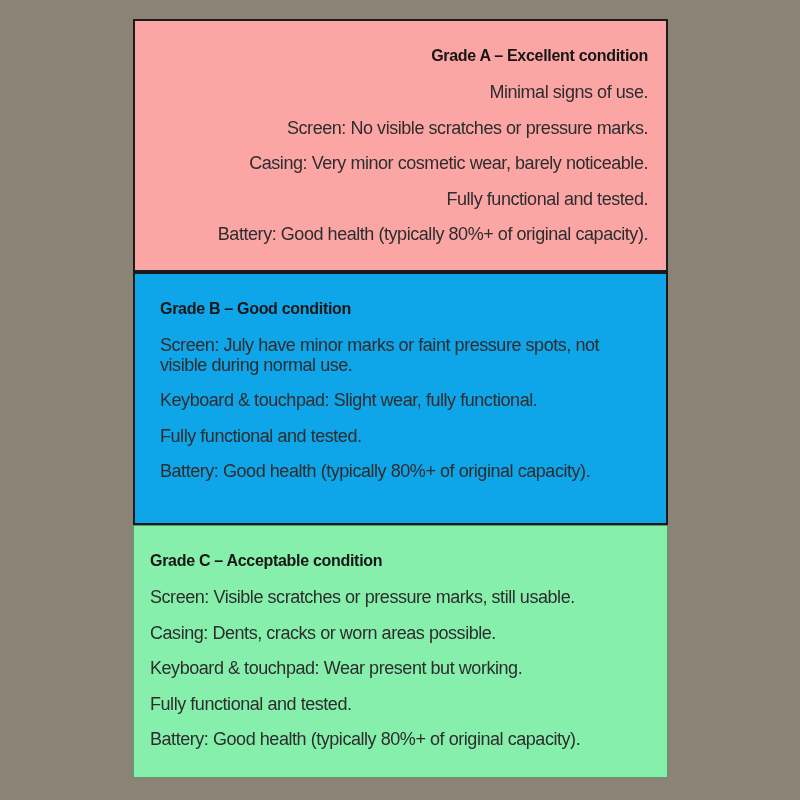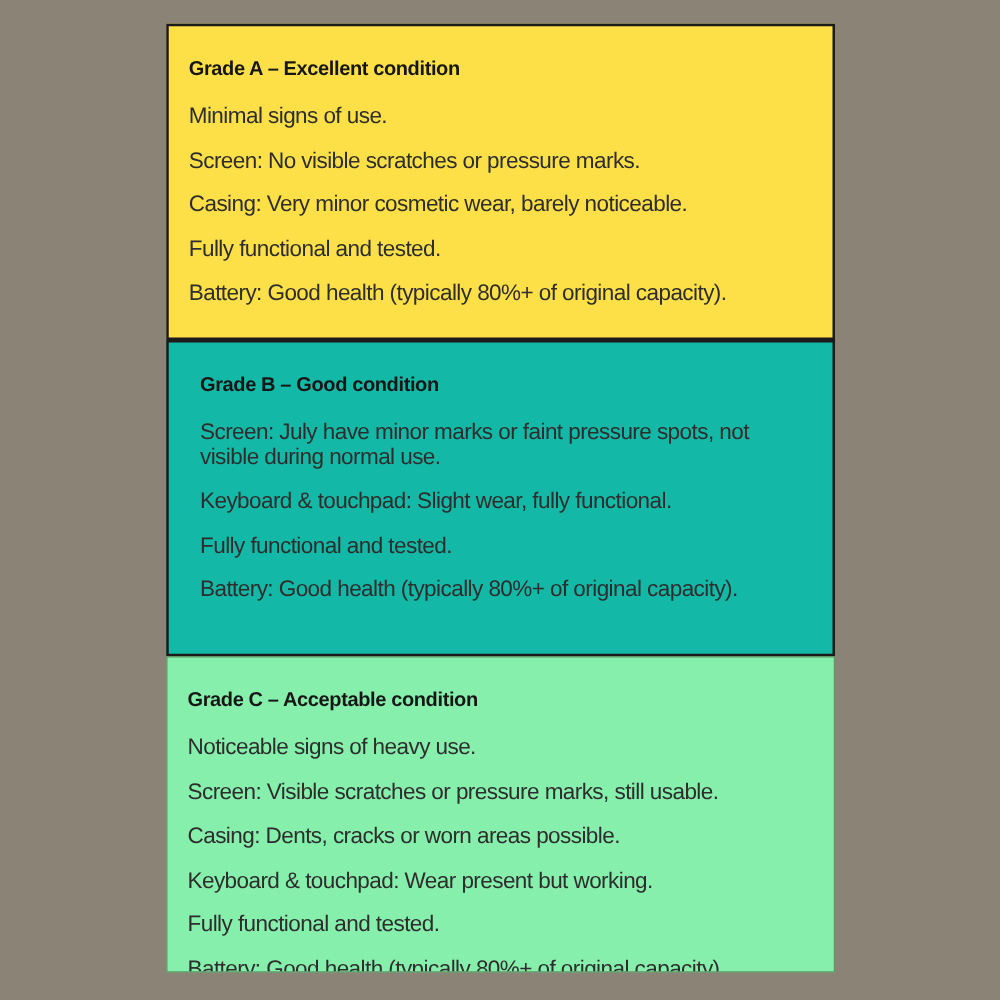--- a/index.html
+++ b/index.html
@@ -40,40 +40,39 @@
     letter-spacing: -0.45px;
     color: #2d2d2d;
     margin: 16px 0 9px 0;
   }
 </style>
 </head>
 <body style="background-color: rgb(139, 132, 118);">
 
 <div class="card">
 
-  <section class="grade-section bordered" style="background-color: #fde047;">
+  <section class="grade-section bordered" style="background-color: #fca5a5; text-align: right;">
     <h2 class="grade-title">Grade A – Excellent condition</h2>
     <p class="grade-line">Minimal signs of use.</p>
     <p class="grade-line">Screen: No visible scratches or pressure marks.</p>
     <p class="grade-line">Casing: Very minor cosmetic wear, barely noticeable.</p>
     <p class="grade-line">Fully functional and tested.</p>
     <p class="grade-line">Battery: Good health (typically 80%+ of original capacity).</p>
   </section>
 
-  <section class="grade-section bordered" style="background-color: #14b8a6; padding-left: 25px;">
+  <section class="grade-section bordered" style="background-color: #0ea5e9; padding-left: 25px;">
     <h2 class="grade-title">Grade B – Good condition</h2>
     <p class="grade-line">Screen: July have minor marks or faint pressure spots, not visible during normal use.</p>
     <p class="grade-line">Keyboard &amp; touchpad: Slight wear, fully functional.</p>
     <p class="grade-line">Fully functional and tested.</p>
     <p class="grade-line">Battery: Good health (typically 80%+ of original capacity).</p>
   </section>
 
   <section class="grade-section faint-border" style="background-color: #86efac;">
     <h2 class="grade-title">Grade C – Acceptable condition</h2>
-    <p class="grade-line">Noticeable signs of heavy use.</p>
     <p class="grade-line">Screen: Visible scratches or pressure marks, still usable.</p>
     <p class="grade-line">Casing: Dents, cracks or worn areas possible.</p>
     <p class="grade-line">Keyboard &amp; touchpad: Wear present but working.</p>
     <p class="grade-line">Fully functional and tested.</p>
     <p class="grade-line">Battery: Good health (typically 80%+ of original capacity).</p>
   </section>
 
 </div>
 
 </body></html>

